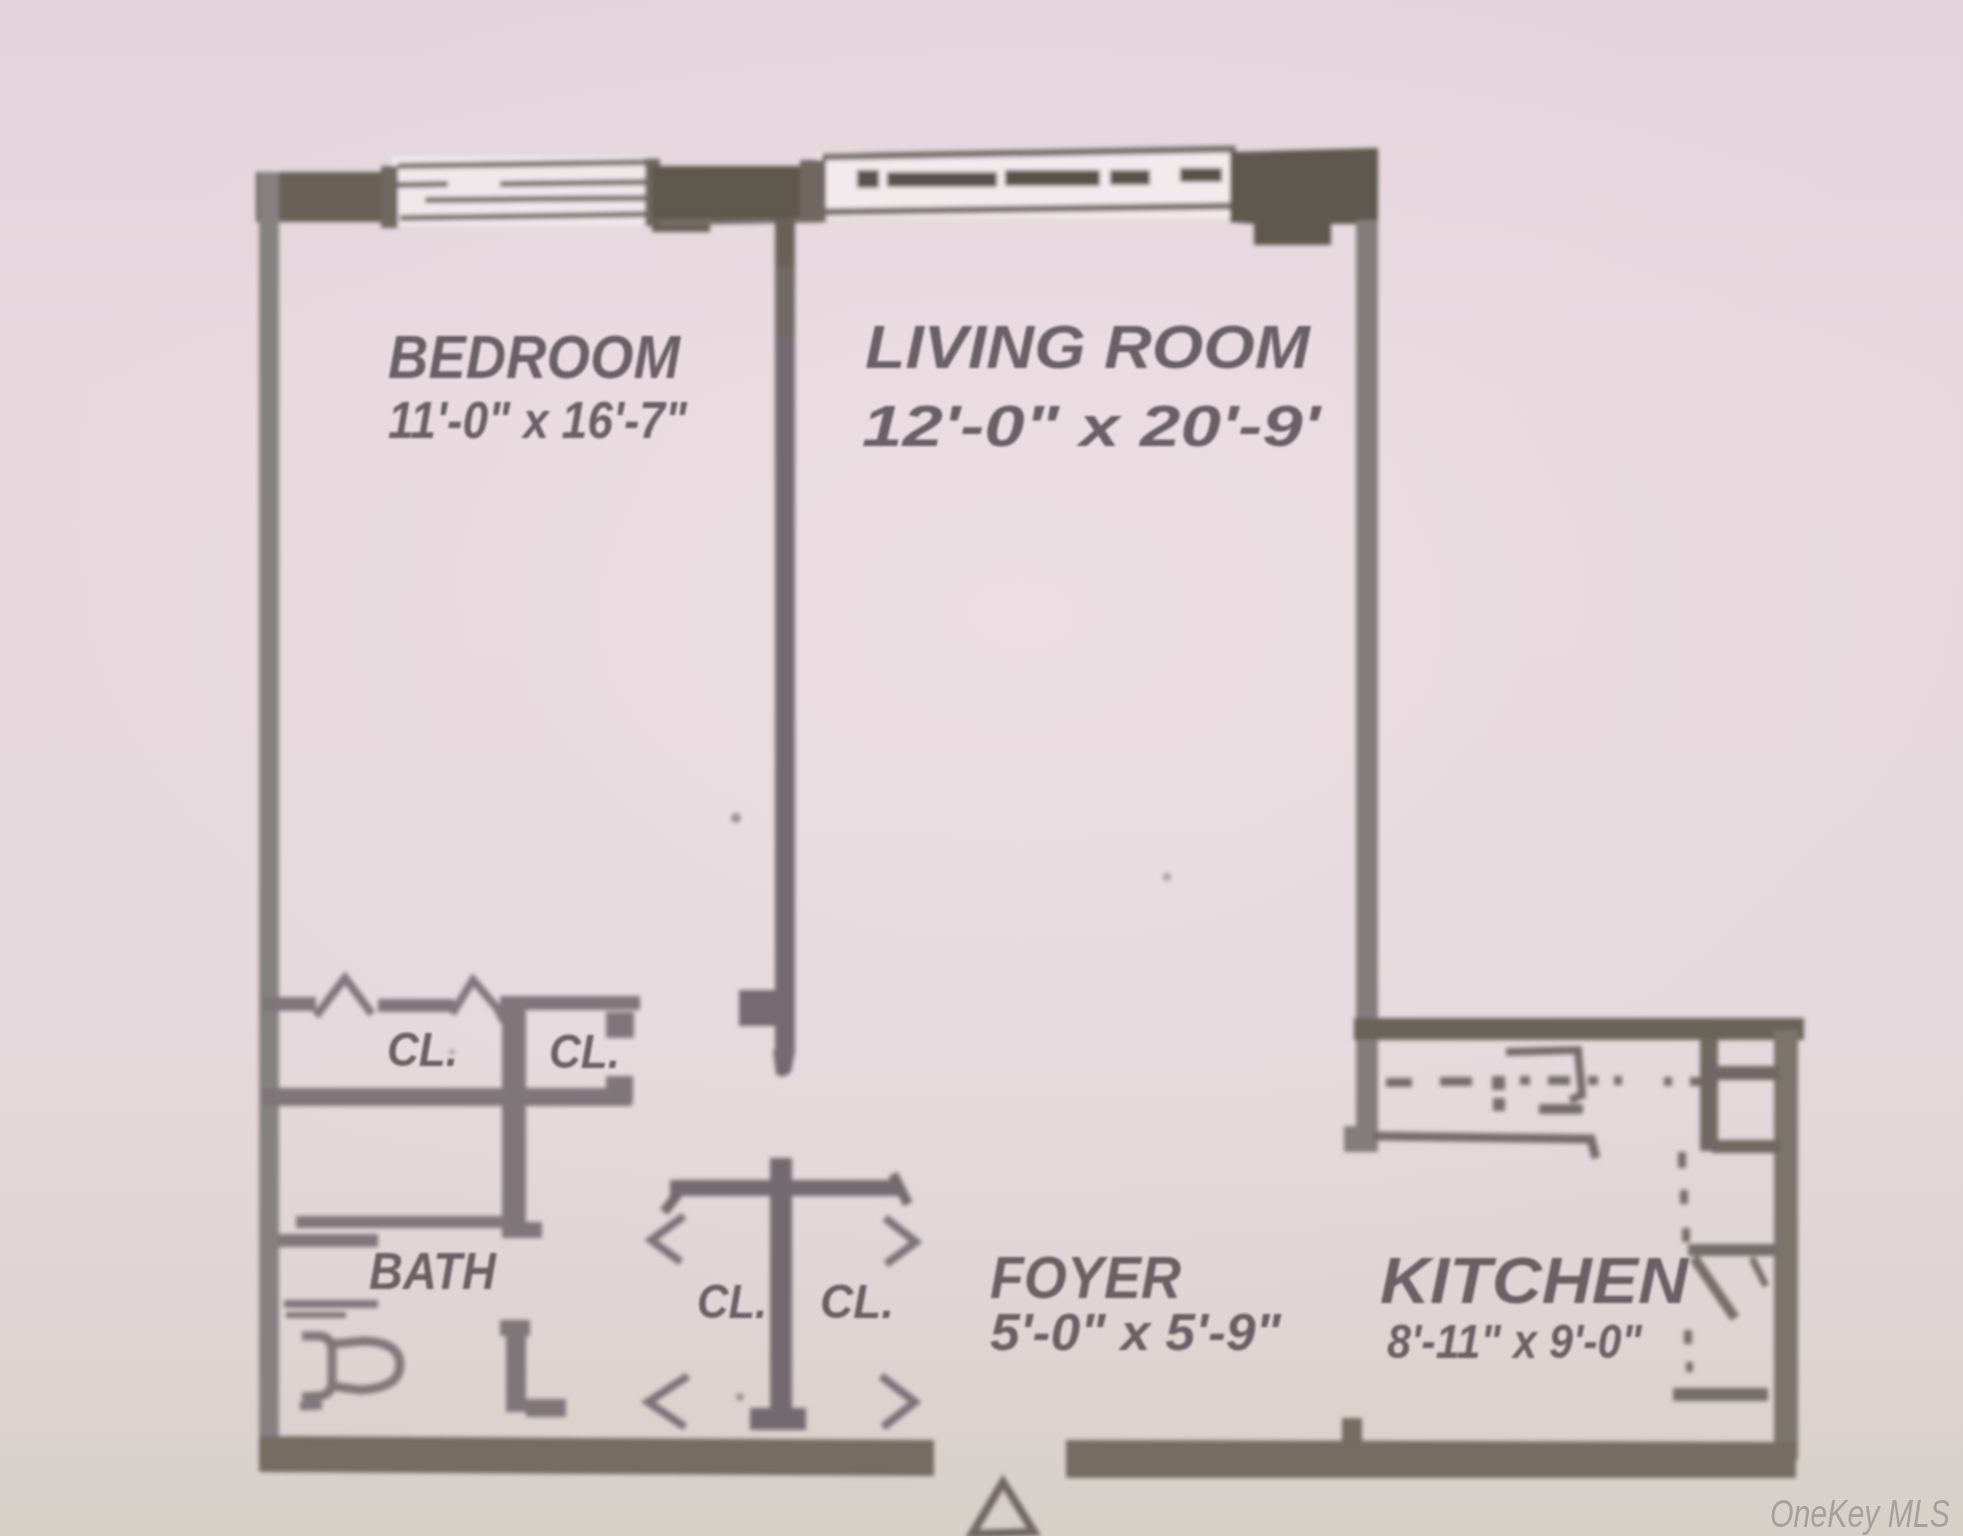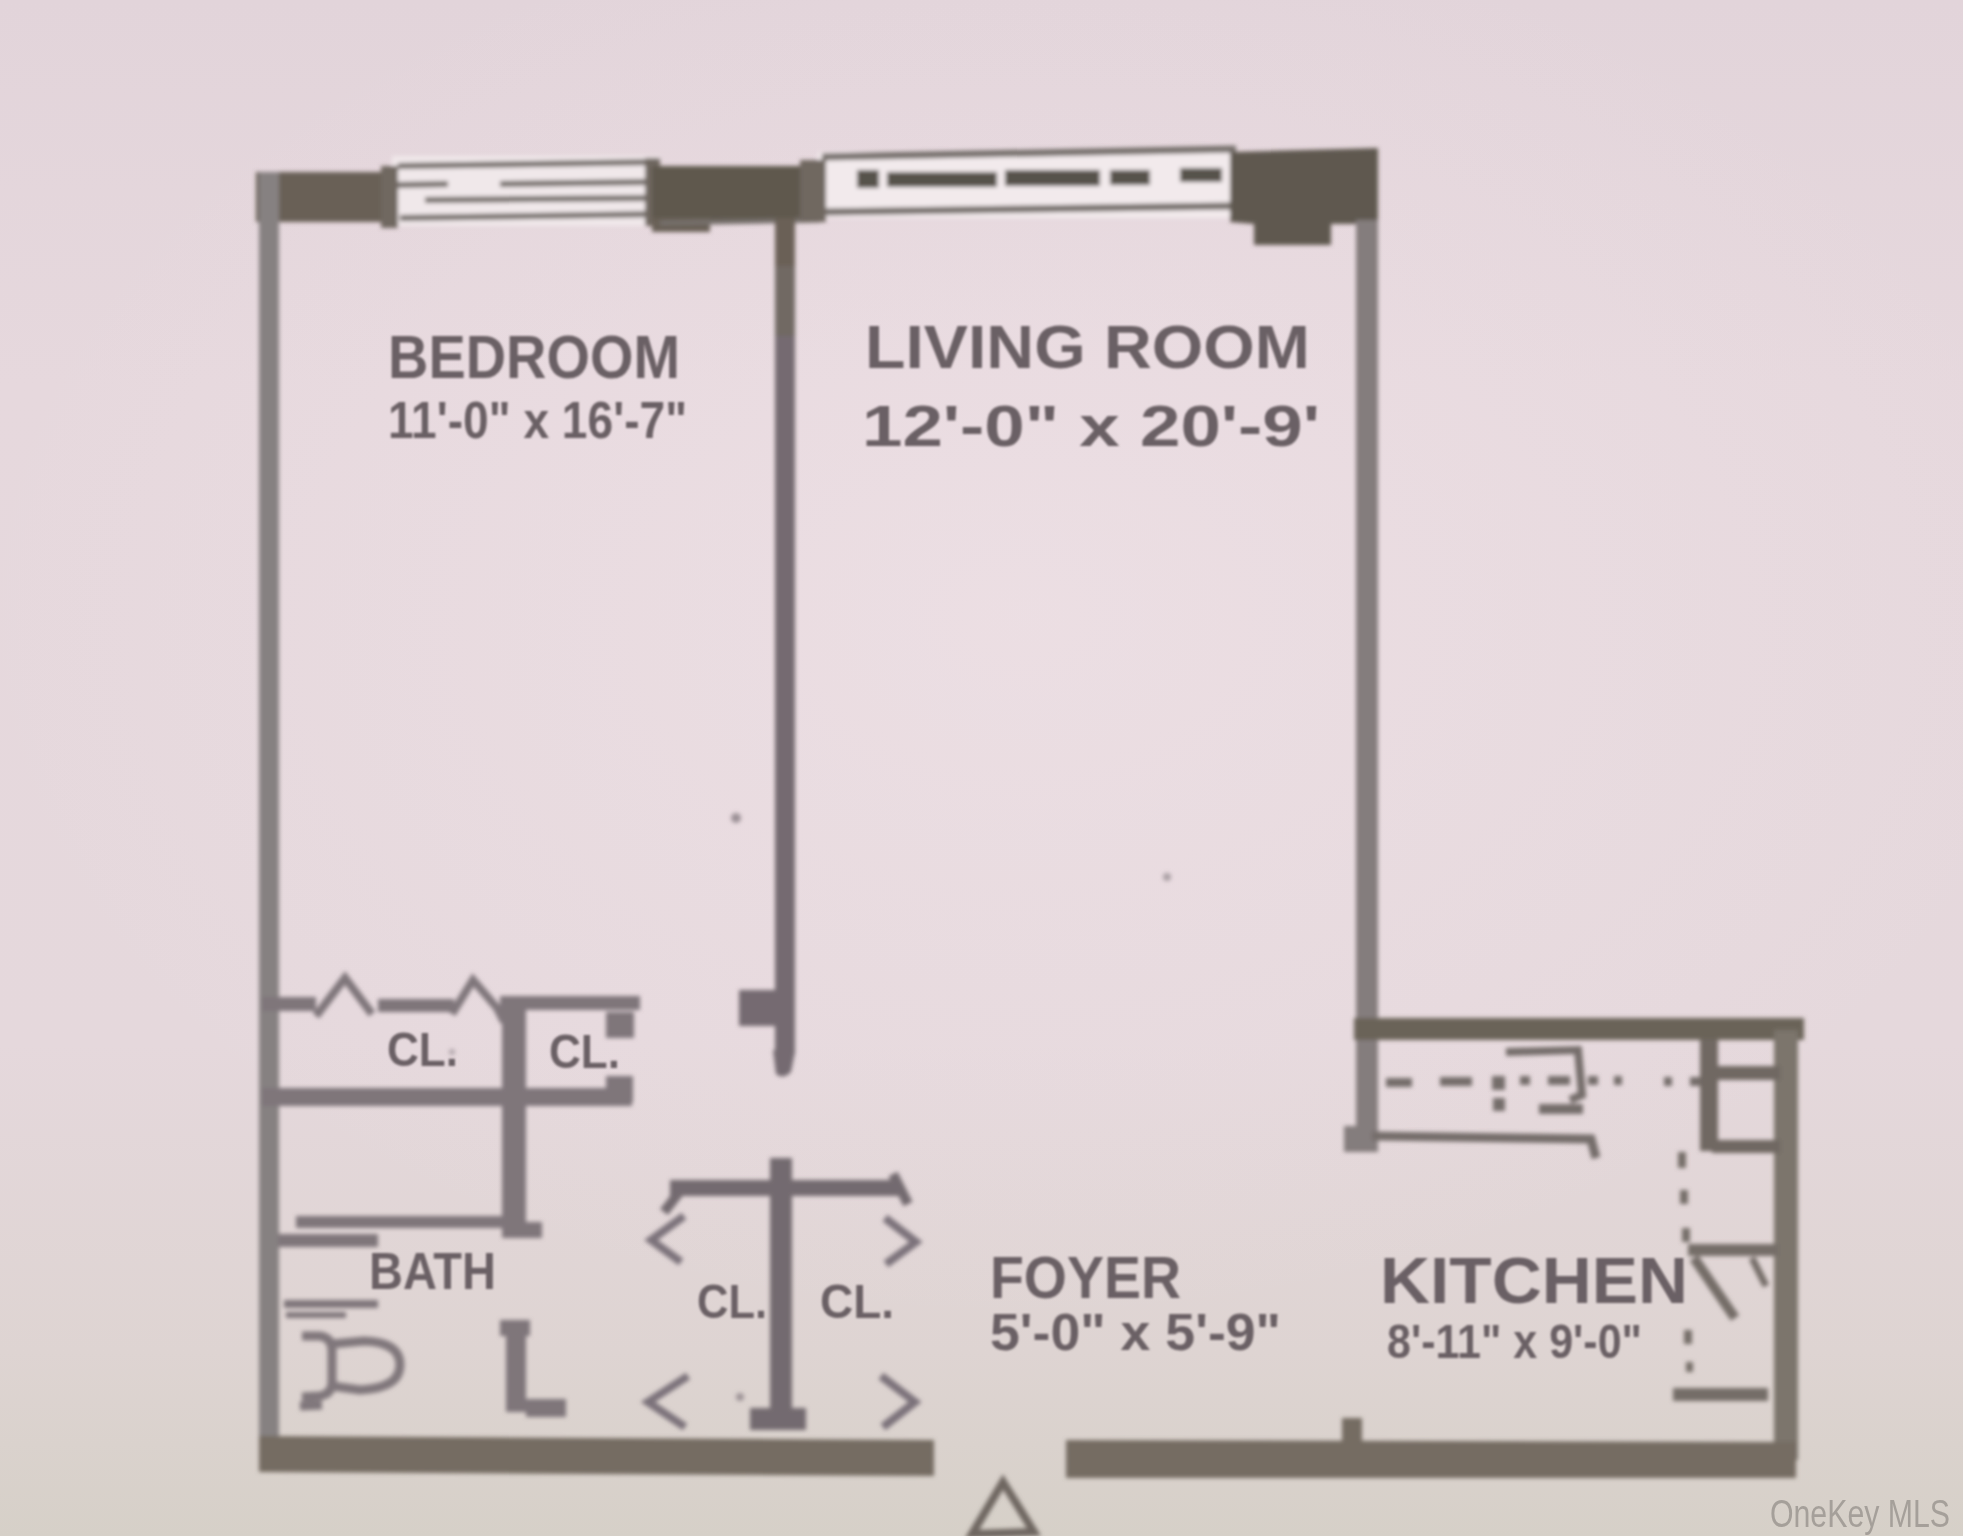--- a/index.html
+++ b/index.html
@@ -1,20 +1,21 @@
 <!DOCTYPE html>
 <html><head>
 <meta charset="utf-8">
 <style>
 html,body{margin:0;padding:0;background:#e6d9e1;}
 #page{position:relative;width:1963px;height:1536px;overflow:hidden;
 font-family:"Liberation Sans",sans-serif;
 background:
  radial-gradient(1400px 950px at 52% 40%, rgba(243,230,235,0.45), rgba(243,230,235,0) 75%),
  linear-gradient(180deg, #e2d4da 0%, #e6d8dd 25%, #e5d8dc 68%, #ded4d2 88%, #d6d0c8 100%);
+font-style: italic;
 }
 svg{position:absolute;left:0;top:0;}
 </style>
 </head>
 <body>
 <div id="page">
 <svg width="1963" height="1536" viewBox="0 0 1963 1536">
 <defs>
 <filter id="b2" x="-20%" y="-20%" width="140%" height="140%">
           <feGaussianBlur stdDeviation="2.2"></feGaussianBlur>

